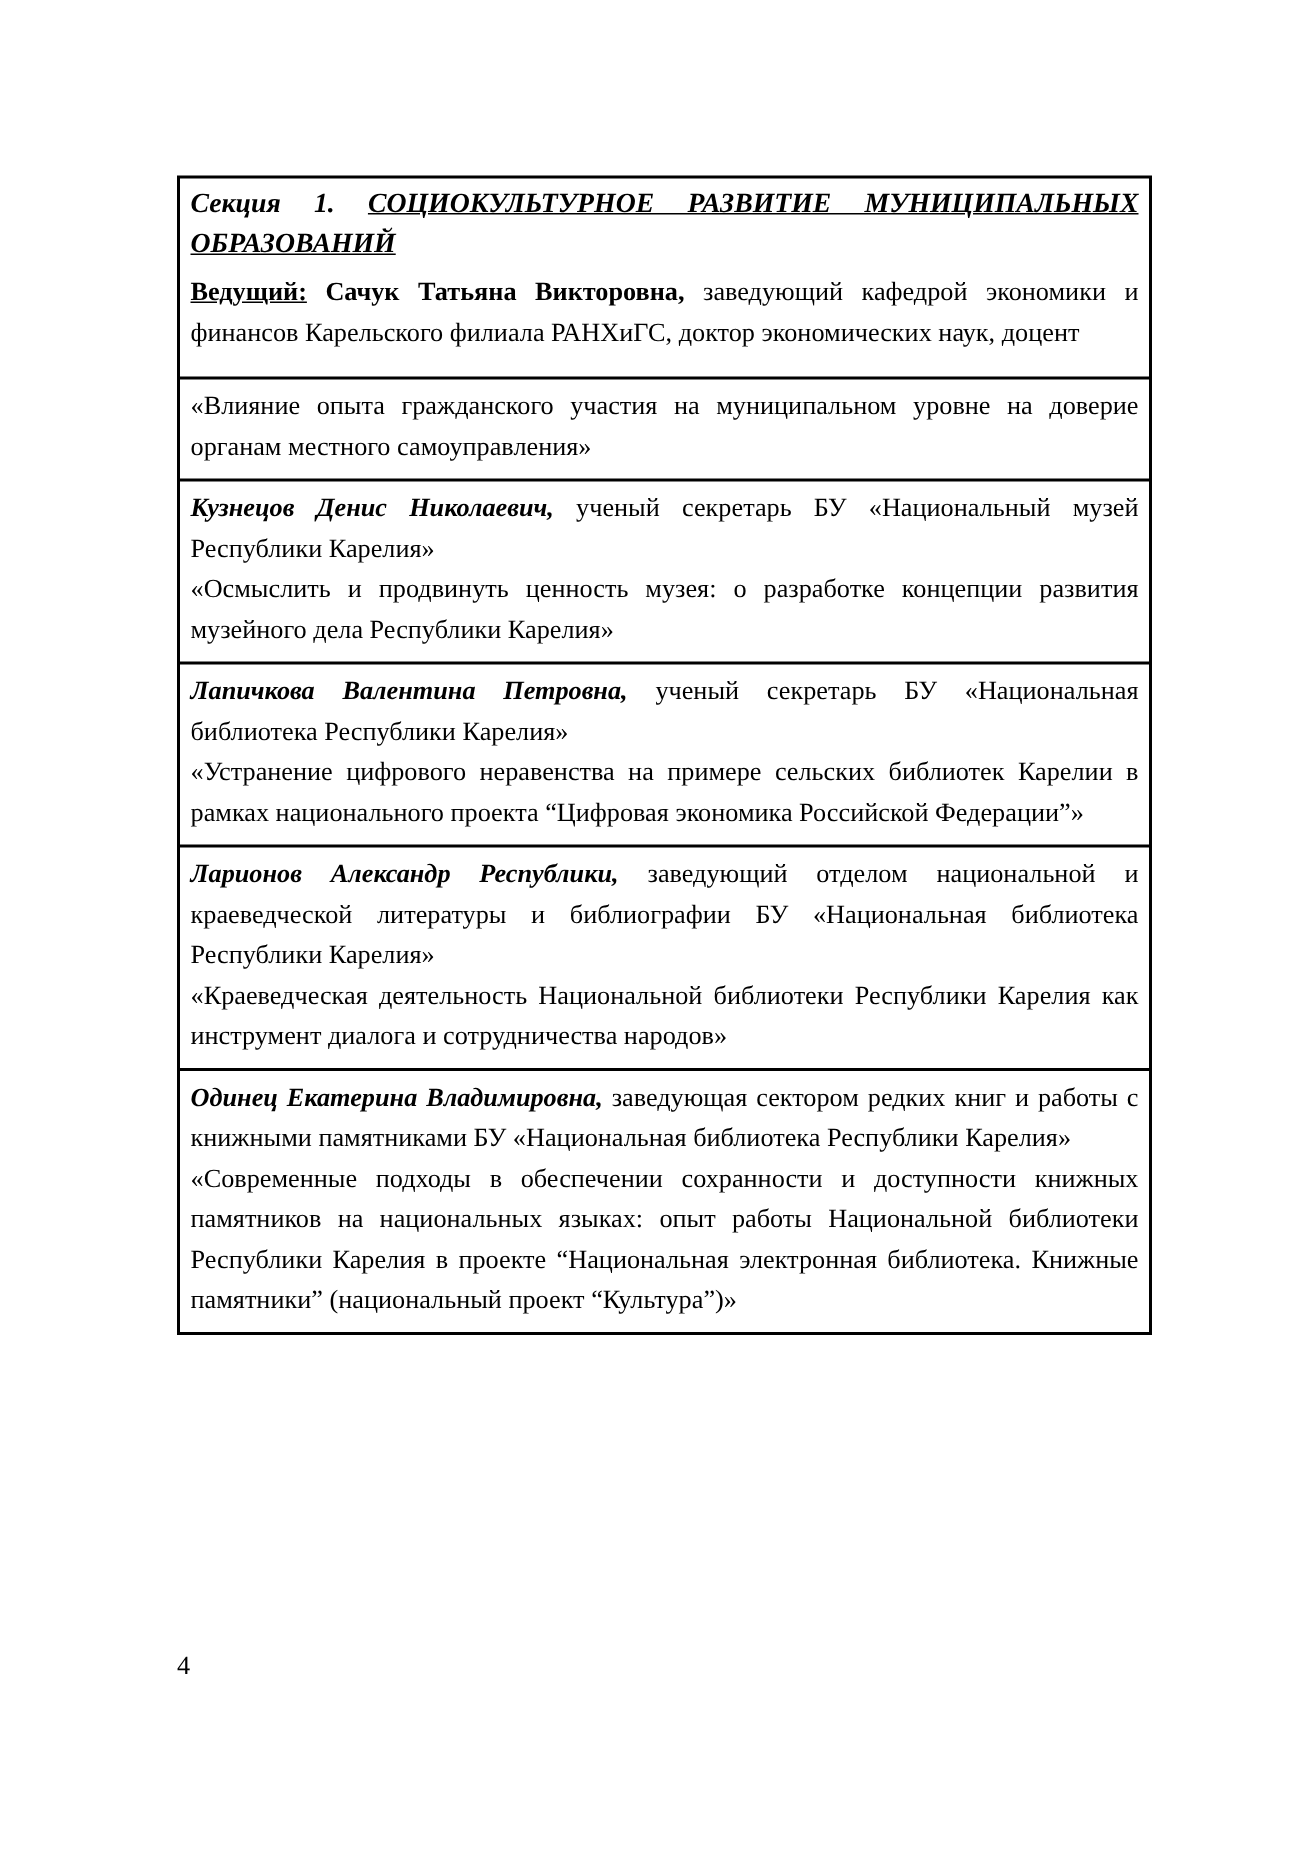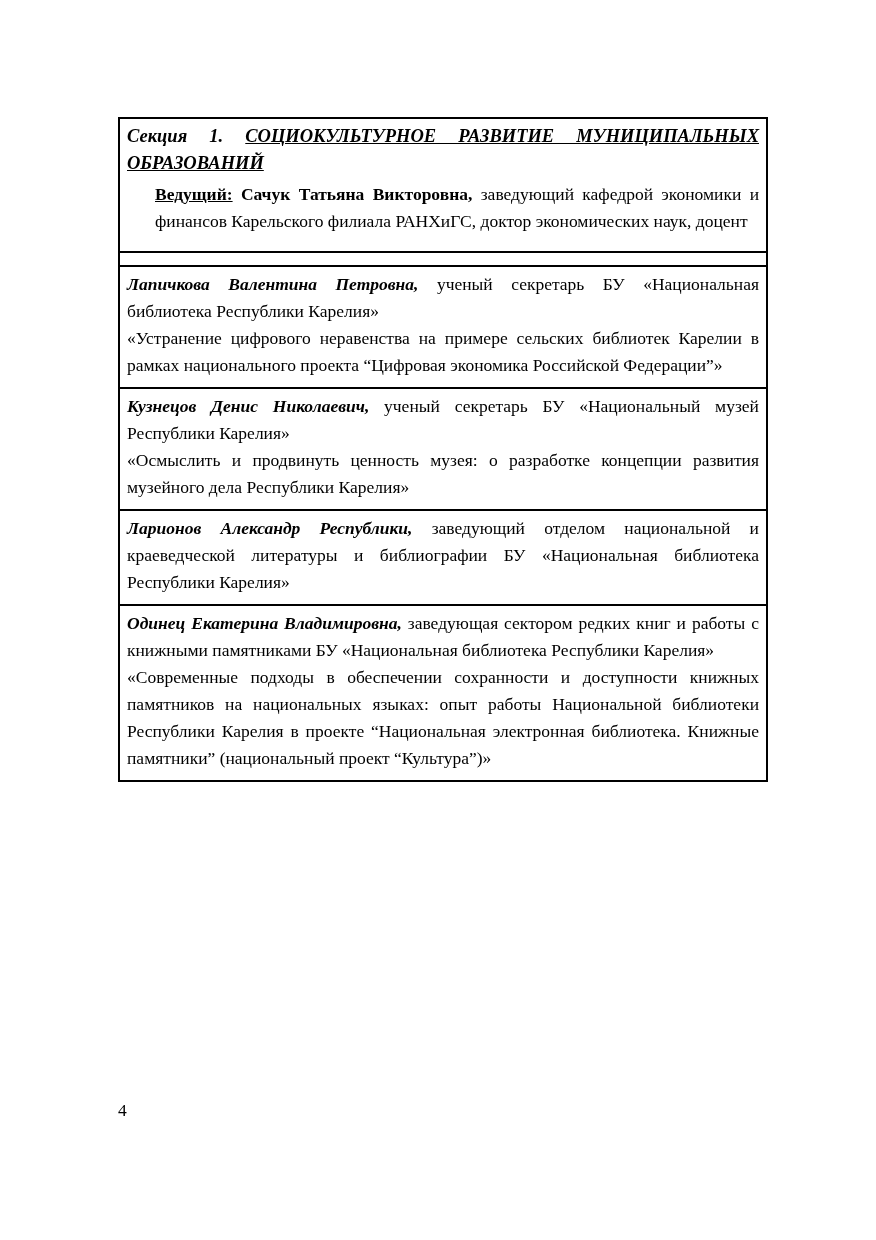--- a/index.html
+++ b/index.html
@@ -36,21 +36,21 @@
   .section-title-line {
     font-weight: bold;
     font-style: italic;
     font-size: 18.5px;
     text-align: left;
     margin-bottom: 4px;
   }
   .u { text-decoration: underline; }
   .b { font-weight: bold; }
   .bi { font-weight: bold; font-style: italic; }
-  .leader-para { text-align: justify; margin-left: 28px; }
+  .leader-para { text-align: justify; }
   .talk-title { text-align: justify; }
   .page-number {
     position: absolute;
     left: 118px;
     top: 1100px;
     font-size: 17.5px;
     color: #000;
   }
 </style>
 </head>
@@ -59,34 +59,36 @@
 <div class="page">
 
   <div class="doc-table">
 
     <div class="row section-row">
       <p class="section-title-line"><span class="bi">Секция 1. </span><span class="bi u">СОЦИОКУЛЬТУРНОЕ РАЗВИТИЕ МУНИЦИПАЛЬНЫХ ОБРАЗОВАНИЙ</span></p>
       <p class="leader-para"><span class="b u">Ведущий:</span><span class="b"> Сачук Татьяна Викторовна,</span><span> заведующий кафедрой экономики и финансов Карельского филиала РАНХиГС, доктор экономических наук, доцент</span></p>
     </div>
 
     <div class="row">
+      <p class="talk-title">«Влияние опыта гражданского участия на муниципальном уровне на доверие органам местного самоуправления»</p>
+    </div>
+
+    <div class="row">
+      <p><span class="bi">Кузнецов Денис Николаевич,</span><span> ученый секретарь БУ «Национальный музей Республики Карелия»</span></p>
+      <p class="talk-title">«Осмыслить и продвинуть ценность музея: о разработке концепции развития музейного дела Республики Карелия»</p>
     </div>
 
     <div class="row">
       <p><span class="bi">Лапичкова Валентина Петровна,</span><span> ученый секретарь БУ «Национальная библиотека Республики Карелия»</span></p>
       <p class="talk-title">«Устранение цифрового неравенства на примере сельских библиотек Карелии в рамках национального проекта “Цифровая экономика Российской Федерации”»</p>
     </div>
 
     <div class="row">
-      <p><span class="bi">Кузнецов Денис Николаевич,</span><span> ученый секретарь БУ «Национальный музей Республики Карелия»</span></p>
-      <p class="talk-title">«Осмыслить и продвинуть ценность музея: о разработке концепции развития музейного дела Республики Карелия»</p>
-    </div>
-
-    <div class="row">
       <p><span class="bi">Ларионов Александр Республики,</span><span> заведующий отделом национальной и краеведческой литературы и библиографии БУ «Национальная библиотека Республики Карелия»</span></p>
+      <p class="talk-title">«Краеведческая деятельность Национальной библиотеки Республики Карелия как инструмент диалога и сотрудничества народов»</p>
     </div>
 
     <div class="row">
       <p><span class="bi">Одинец Екатерина Владимировна,</span><span> заведующая сектором редких книг и работы с книжными памятниками БУ «Национальная библиотека Республики Карелия»</span></p>
       <p class="talk-title">«Современные подходы в обеспечении сохранности и доступности книжных памятников на национальных языках: опыт работы Национальной библиотеки Республики Карелия в проекте “Национальная электронная библиотека. Книжные памятники” (национальный проект “Культура”)»</p>
     </div>
 
   </div>
 
   <div class="page-number">4</div>

